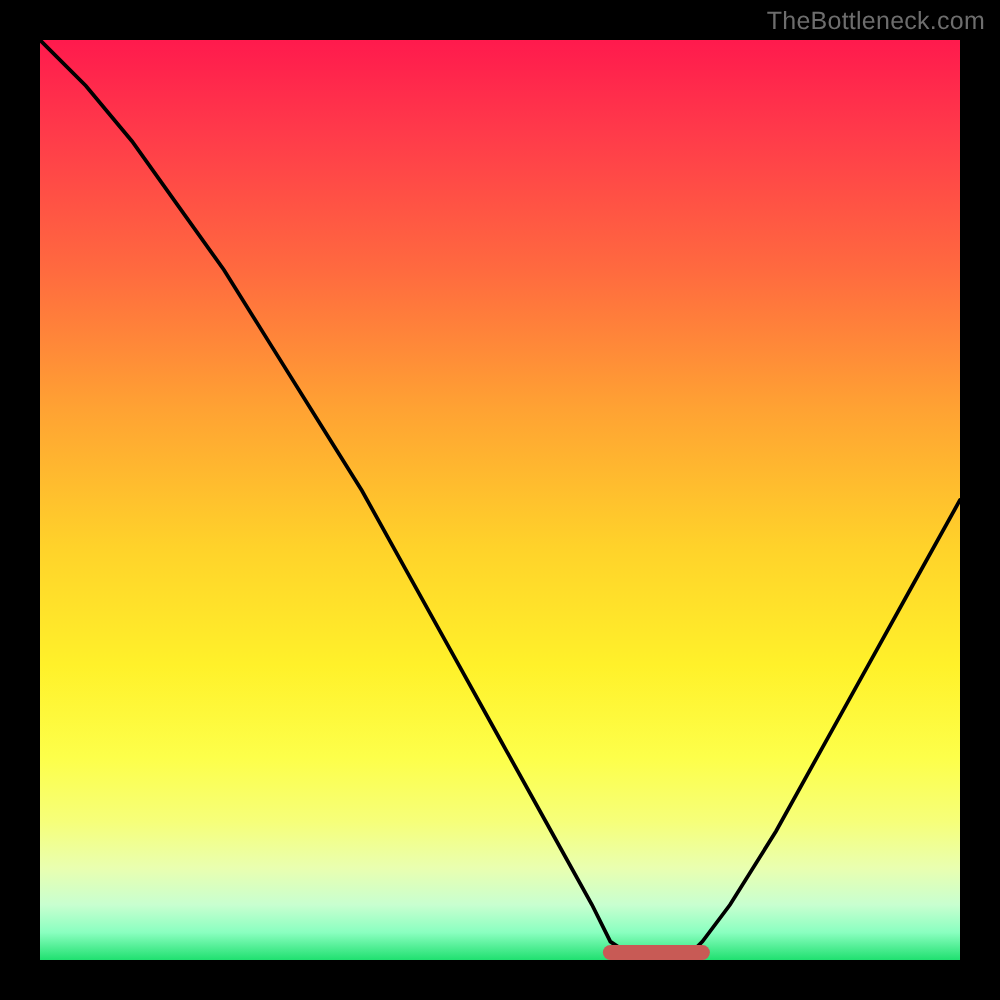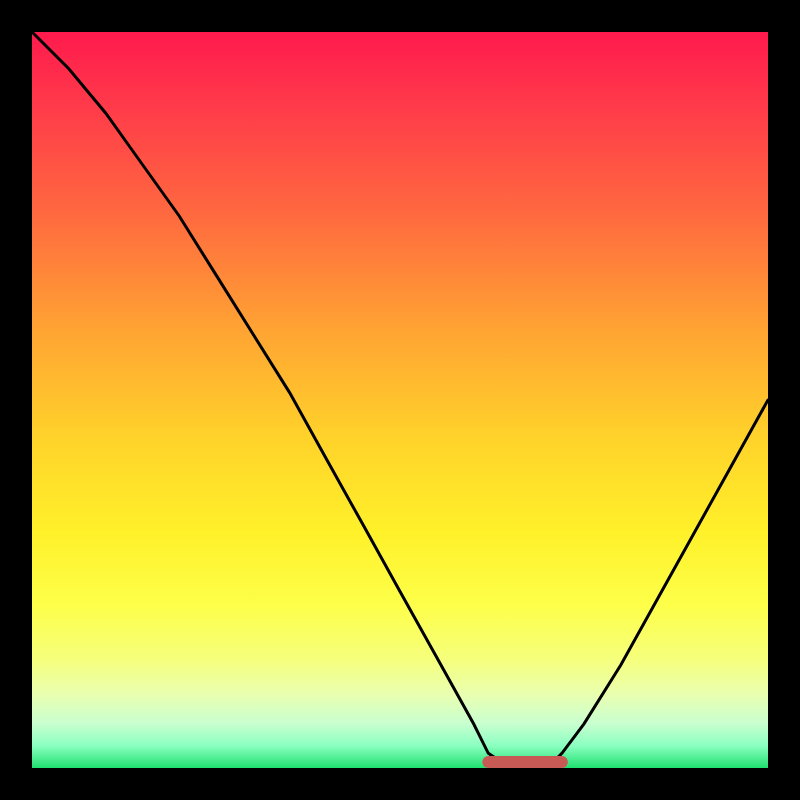--- a/index.html
+++ b/index.html
@@ -59,20 +59,21 @@
     font-weight: 500;
     letter-spacing: 0.2px;
     user-select: none;
   }
 </style>
 </head>
 <body>
 
 <div class="frame">
 
+  <div class="watermark">TheBottleneck.com</div>
 
   <div class="plot-area">
     <div class="gradient"></div>
 
     <svg class="curve-svg" viewBox="0 0 736 736" preserveAspectRatio="none">
       <path d="M0.0 0.0 L36.8 36.8 L73.6 81.0 L110.4 132.5 L147.2 184.0 L184.0 242.9 L220.8 301.8 L257.6 360.6 L294.4 426.9 L331.2 493.1 L368.0 559.4 L404.8 625.6 L441.6 691.8 L456.3 721.3 L478.4 736.0 L500.5 736.0 L515.2 736.0 L529.9 721.3 L552.0 691.8 L588.8 633.0 L625.6 566.7 L662.4 500.5 L699.2 434.2 L736.0 368.0" fill="none" stroke-width="3" stroke-linecap="round" stroke="#000000"></path>
       <path d="M456.3 730.0 L529.9 730.0" fill="none" stroke-width="12" stroke-linecap="round" stroke="#c85a55"></path>
     </svg>
   </div>
 

